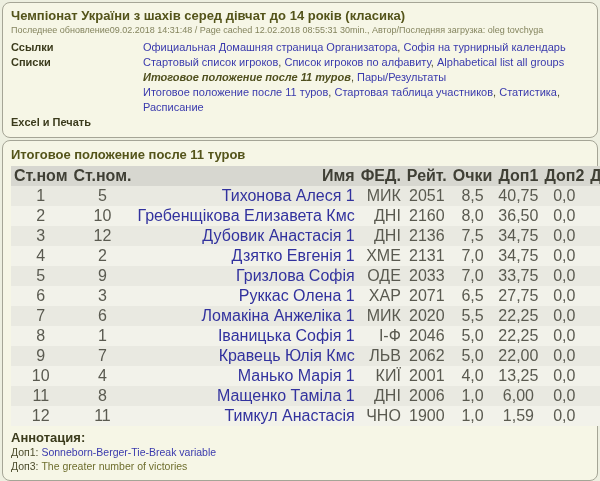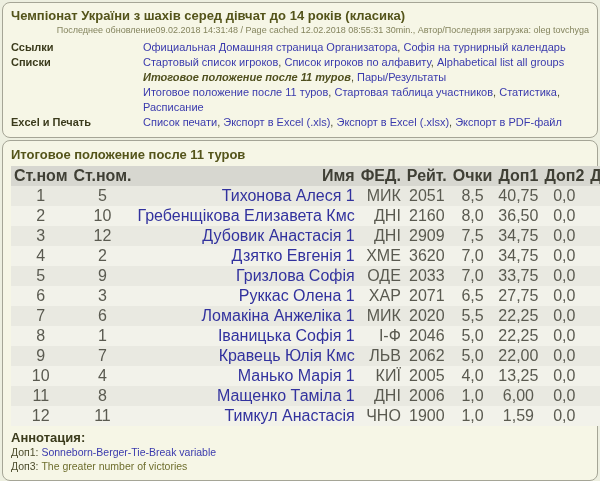--- a/index.html
+++ b/index.html
@@ -8,28 +8,28 @@
     width:600px; height:481px;
     background:#edefe0;
     font-family:"Liberation Sans", sans-serif;
     overflow:hidden;
   }
   .box {
     background:#f6f6e6;
     border:1px solid #a5a596;
     border-radius:8px;
     margin:2px 2px 1px 2px;
-    padding:3px 8px 7px 8px;
+    padding:3px 24px 7px 8px;
   }
   .page-title {
     font-size:13px; font-weight:bold; color:#54541a;
     margin:2px 0 2px 0;
   }
   .update-line {
-    font-size:9px; color:#84845e; margin:0 0 5px 0;text-align:right;
+    font-size:9px; color:#84845e; margin:0 0 5px 0;
   }
   .menu-row { display:flex; font-size:11px; line-height:15px; }
   .menu-label {
     width:132px; flex-shrink:0;
     font-weight:bold; color:#3b3b1c;
   }
   .menu-content { flex:1; color:#4c4c2c; }
   a.mlink { color:#3a3aad; text-decoration:none; cursor:pointer; }
   .mcurrent { font-weight:bold; font-style:italic; color:#50501f; }
 
@@ -76,23 +76,20 @@
       <div class="menu-row">
         <div class="menu-label">Списки</div>
         <div class="menu-content">
           <div class="menu-line"><a class="mlink" href="#">Стартовый список игроков</a>, <a class="mlink" href="#">Список игроков по алфавиту</a>, <a class="mlink" href="#">Alphabetical list all groups</a></div>
           <div class="menu-line"><span class="mcurrent">Итоговое положение после 11 туров</span>, <a class="mlink" href="#">Пары/Результаты</a></div>
           <div class="menu-line"><a class="mlink" href="#">Итоговое положение после 11 туров</a>, <a class="mlink" href="#">Стартовая таблица участников</a>, <a class="mlink" href="#">Статистика</a>, <a class="mlink" href="#">Расписание</a></div>
         </div>
       </div>
       <div class="menu-row">
         <div class="menu-label">Excel и Печать</div>
-        <div class="menu-content">
-          <div class="menu-line"><a class="mlink" href="#">Список печати</a>, <a class="mlink" href="#">Экспорт в Excel (.xls)</a>, <a class="mlink" href="#">Экспорт в Excel (.xlsx)</a>, <a class="mlink" href="#">Экспорт в PDF-файл</a></div>
-        </div>
       </div>
     </div>
 </div>
 
 <div class="box">
   <div class="table-title">Итоговое положение после 11 туров</div>
   <table class="results">
     <colgroup>
       <col class="w-rk">
         <col class="w-sn">
@@ -138,32 +135,32 @@
           <td class="c">8,0</td>
           <td class="c">36,50</td>
           <td class="c">0,0</td>
           <td class="c">6</td>
         </tr>
         <tr class="odd">
           <td class="c">3</td>
           <td class="c">12</td>
           <td class="l"><a class="player-link" href="#">Дубовик Анастасія 1</a></td>
           <td class="l">ДНІ</td>
-          <td class="c">2909</td>
+          <td class="c">2136</td>
           <td class="c">7,5</td>
           <td class="c">34,75</td>
           <td class="c">0,0</td>
           <td class="c">5</td>
         </tr>
         <tr class="even">
           <td class="c">4</td>
           <td class="c">2</td>
           <td class="l"><a class="player-link" href="#">Дзятко Евгенія 1</a></td>
           <td class="l">ХМЕ</td>
-          <td class="c">3620</td>
+          <td class="c">2131</td>
           <td class="c">7,0</td>
           <td class="c">34,75</td>
           <td class="c">0,0</td>
           <td class="c">4</td>
         </tr>
         <tr class="odd">
           <td class="c">5</td>
           <td class="c">9</td>
           <td class="l"><a class="player-link" href="#">Гризлова Софія</a></td>
           <td class="l">ОДЕ</td>
@@ -215,21 +212,21 @@
           <td class="c">5,0</td>
           <td class="c">22,00</td>
           <td class="c">0,0</td>
           <td class="c">3</td>
         </tr>
         <tr class="even">
           <td class="c">10</td>
           <td class="c">4</td>
           <td class="l"><a class="player-link" href="#">Манько Марія 1</a></td>
           <td class="l">КИЇ</td>
-          <td class="c">2005</td>
+          <td class="c">2001</td>
           <td class="c">4,0</td>
           <td class="c">13,25</td>
           <td class="c">0,0</td>
           <td class="c">3</td>
         </tr>
         <tr class="odd">
           <td class="c">11</td>
           <td class="c">8</td>
           <td class="l"><a class="player-link" href="#">Мащенко Таміла 1</a></td>
           <td class="l">ДНІ</td>

